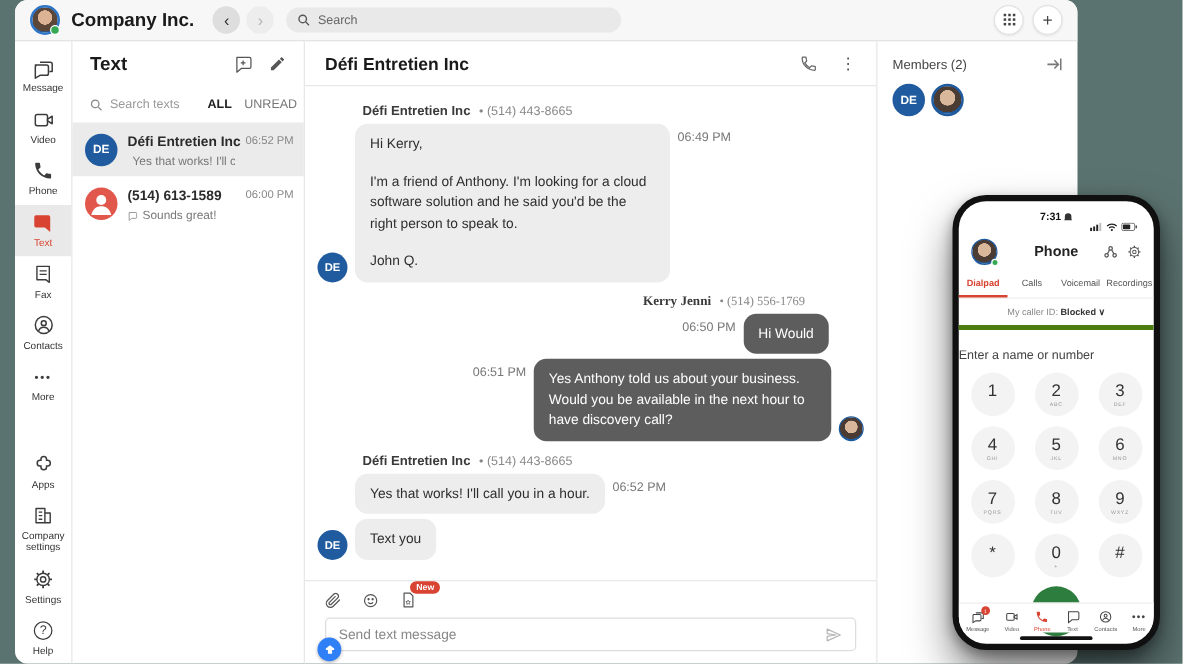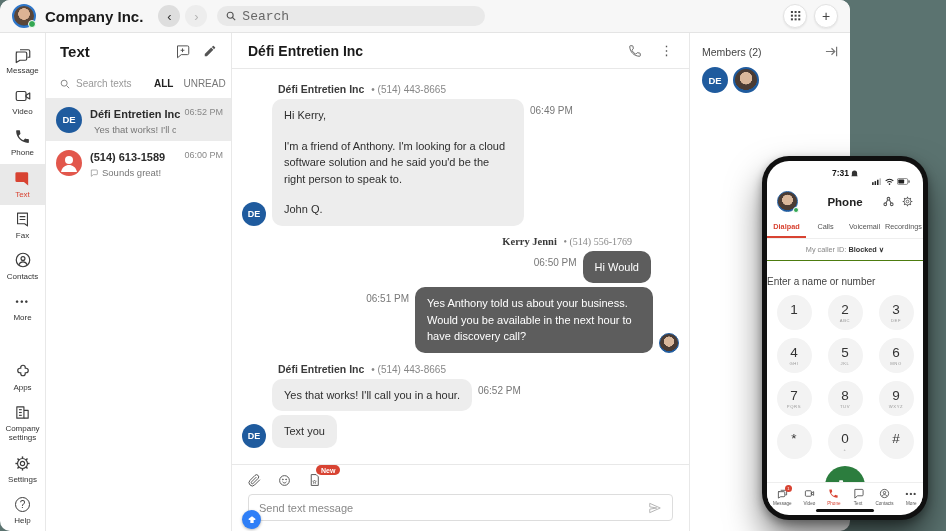--- a/index.html
+++ b/index.html
@@ -1,39 +1,39 @@
 <!DOCTYPE html>
 <html><head>
 <meta charset="utf-8">
 <style>
   * { margin:0; padding:0; box-sizing:border-box; }
   html,body { width:946px; height:531px; overflow:hidden; }
   body { background:#5b7370; font-family:"Liberation Sans", sans-serif; position:relative; }
 
   
-  .window { position:absolute; left:0; top:0; width:850px; height:531px; background:#fff;
+  .window { position:absolute; left:12px; top:0; width:850px; height:531px; background:#fff;
             border-radius:10px; overflow:hidden; }
 
   
   .topbar { height:33px; background:#f7f7f7; border-bottom:1px solid #e4e4e4;
             display:flex; align-items:center; padding:0 12px; }
   .avatar-photo { width:24px; height:24px; border-radius:50%;
       background: radial-gradient(circle at 50% 40%, #dcb394 0%, #dcb394 36%, #5b4638 38%, #5b4638 70%, #31557f 72%);
       border:2px solid #2f76c8; position:relative; flex:0 0 auto; }
   .avatar-photo .presence { position:absolute; right:-2px; bottom:-2px; width:8px; height:8px;
       background:#34a853; border:1.5px solid #fff; border-radius:50%; }
   .brand { font-size:15px; font-weight:bold; color:#1a1a1a; margin:0 10px 0 9px; white-space:nowrap; }
   .navbtn { width:22px; height:22px; border-radius:50%; display:flex; align-items:center; justify-content:center;
             font-size:13px; margin-left:5px; cursor:pointer; }
   .navbtn.back { background:#dedede; color:#333; }
   .navbtn.fwd  { background:#ededed; color:#b5b5b5; }
   .searchpill { margin-left:10px; width:268px; height:20px; border-radius:10px; background:#e9e9e9;
                 display:flex; align-items:center; gap:6px; padding:0 9px; }
-  .searchpill input { border:none; outline:none; background:transparent; font-size:13px; color:#444; width:100%;
-                      font-family:Liberation Mono, monospace; }
+  .searchpill input { border:none; outline:none; background:transparent; font-size:10px; color:#444; width:100%;
+                      font-family:Liberation Sans, sans-serif; }
   .searchpill input::placeholder { color:#666; }
   .topbar-right { margin-left:auto; display:flex; gap:7px; }
   .circlebtn { width:24px; height:24px; border-radius:50%; background:#fff; border:1px solid #e2e2e2;
                display:flex; align-items:center; justify-content:center; color:#444; cursor:pointer;
                box-shadow:0 1px 2px rgba(0,0,0,.08); font-size:14px; }
 
   
   .content { display:flex; height:498px; }
 
   
@@ -131,21 +131,21 @@
   .p-title { position:absolute; left:0; right:0; text-align:center; font-size:11.5px; font-weight:bold; color:#222; }
   .p-head .right { margin-left:auto; display:flex; gap:8px; color:#555; z-index:1; }
   .p-avatar { width:21px; height:21px; border-radius:50%;
       background: radial-gradient(circle at 50% 42%, #d9b79b 0%, #d9b79b 36%, #4a3b33 38%, #4a3b33 68%, #1f5b9e 70%);
       border:1.5px solid #1f5b9e; position:relative; z-index:1; }
   .p-avatar .presence { position:absolute; right:-2px; bottom:-2px; width:6px; height:6px; background:#34a853;
       border:1px solid #fff; border-radius:50%; }
   .p-tabs { display:flex; margin-top:5px; border-bottom:1px solid #eee; }
   .p-tab { flex:1; text-align:center; font-size:7.3px; color:#555; padding:4px 0 5px; border-bottom:2px solid transparent; cursor:pointer; }
   .p-tab.on { color:#d84332; font-weight:bold; border-bottom-color:#d84332; }
-  .p-callerid { text-align:center; font-size:7.3px; color:#888; padding:6px 0; border-bottom:1px solid #4d7c0f; }
+  .p-callerid { text-align:center; font-size:7.3px; color:#888; padding:6px 0; border-bottom:4px solid #4d7c0f; }
   .p-callerid b { color:#333; }
   .p-dialph { font-size:10px; color:#444; margin:15px 0 6px; }
   .keypad { display:grid; grid-template-columns:repeat(3,35px); gap:8px 16px; justify-content:center; margin-top:8px; }
   .key { width:35px; height:35px; border-radius:50%; background:#f3f3f3; display:flex; flex-direction:column;
          align-items:center; justify-content:center; cursor:pointer; }
   .key .d { font-size:13.5px; color:#333; line-height:1; }
   .key .s { font-size:4.2px; color:#999; letter-spacing:.6px; margin-top:1.5px; height:5px; }
   .callbtn { width:40px; height:40px; border-radius:50%; background:#2c7d3e; margin:7px auto 0;
              display:flex; align-items:center; justify-content:center; cursor:pointer; }
   .p-nav { position:absolute; left:0; right:0; bottom:9px; display:flex; justify-content:space-around;

